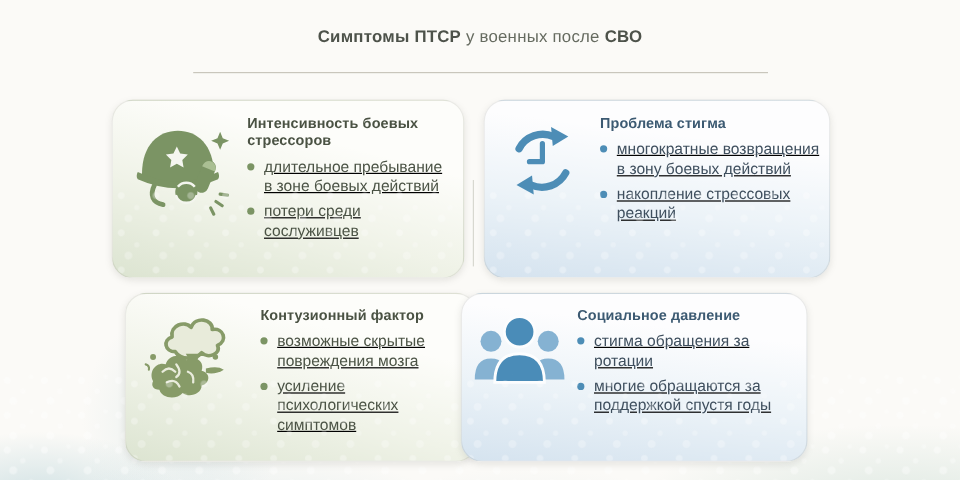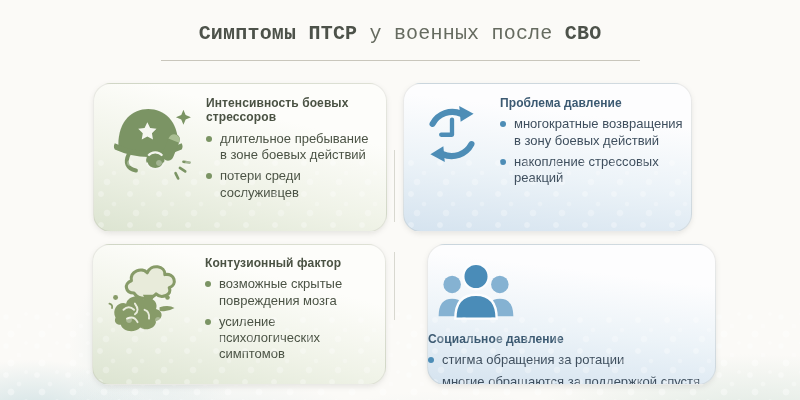--- a/index.html
+++ b/index.html
@@ -22,21 +22,21 @@
     background-image:
       radial-gradient(circle at 6px 7px,  rgba(255,255,255,.8) 2.4px, transparent 3.4px),
       radial-gradient(circle at 19px 16px,rgba(255,255,255,.6) 1.8px, transparent 2.8px),
       radial-gradient(circle at 11px 24px,rgba(255,255,255,.7) 2.8px, transparent 3.8px),
       radial-gradient(circle at 26px 4px, rgba(255,255,255,.5) 1.5px, transparent 2.4px);
     background-size:31px 29px;
   }
 
   
   .header { position:absolute; top:22px; left:0; width:100%; text-align:center; z-index:2; }
-  .title { font-size:20px; letter-spacing:.2px; color:#53584e;font-family:Liberation Mono, monospace; }
+  .title { font-size:14px; letter-spacing:.2px; color:#53584e; }
   .title .bold { font-weight:700; color:#4d524a; }
   .title .light { font-weight:400; color:#666b60; }
   .divider { position:absolute; top:60px; left:161px; width:479px; height:1px; background:#c9c6bc; z-index:2; }
 
   
   .vline { position:absolute; width:1px; background:#d8d8d0; z-index:1; }
   .vline.v1 { left:394px; top:150px; height:72px; }
   .vline.v2 { left:394px; top:252px; height:68px; }
 
   
@@ -53,37 +53,37 @@
       radial-gradient(circle at 7px 8px,  rgba(255,255,255,.9) 2.4px, transparent 3.4px),
       radial-gradient(circle at 20px 18px,rgba(255,255,255,.7) 1.8px, transparent 2.8px),
       radial-gradient(circle at 13px 27px,rgba(255,255,255,.8) 2.8px, transparent 3.8px);
     background-size:29px 31px;
   }
   .card.green { background:linear-gradient(195deg,#fdfdfa 28%,#f0f3e8 62%,#dce4d1 100%); }
   .card.blue  { background:linear-gradient(187deg,#fdfdfe 24%,#ecf3f8 60%,#d5e3ef 100%); }
 
   .card1 { left:93px;  top:83px;  width:294px; height:149px; }
   .card2 { left:403px; top:83px;  width:289px; height:149px; }
-  .card3 { left:92px;  top:244px; width:294px; height:141px; }
-  .card4 { left:427px; top:244px; width:289px; height:141px;flex-direction:column; }
+  .card3 { left:104px;  top:244px; width:294px; height:141px; }
+  .card4 { left:384px; top:244px; width:289px; height:141px; }
 
   .icon-box { flex:0 0 auto; display:flex; justify-content:center; align-items:flex-start; padding-top:10px; }
   .card1 .icon-box { width:112px; } .card1 .icon-box svg { width:88px; height:88px; }
   .card2 .icon-box { width:96px;  } .card2 .icon-box svg { width:72px; height:72px; margin-top:4px; }
   .card3 .icon-box { width:112px; } .card3 .icon-box svg { width:92px; height:88px; margin-top:2px; }
   .card4 .icon-box { width:96px;  } .card4 .icon-box svg { width:80px; height:62px; margin-top:4px; }
 
   .text-col { flex:1 1 auto; padding:12px 8px 8px 0; }
   .card3 .text-col, .card4 .text-col { padding-top:11px; }
 
   .card-title { font-weight:700; font-size:12px; line-height:1.2; margin-bottom:6px; letter-spacing:.1px; }
   .green .card-title { color:#4a5243; }
   .blue  .card-title { color:#3c5a72; }
 
-  .bullets { list-style:none; }
+  .bullets { list-style:none;text-decoration:underline; }
   .bullet { display:flex; align-items:flex-start; gap:8px; font-size:13px; line-height:1.25; margin-bottom:5px; }
   .green .bullet { color:#4b5345; }
   .blue  .bullet { color:#3f4f5e; }
   .dot { flex:0 0 auto; width:6px; height:6px; border-radius:50%; margin-top:5px; }
   .green .dot { background:#7b9464; }
   .blue  .dot { background:#4d8db6; }
 </style>
 </head>
 <body>
 
@@ -141,21 +141,21 @@
         <g fill="none" stroke="#4d8db6" stroke-width="8.5" stroke-linecap="round">
           <path d="M23 36 A31 31 0 0 1 63 22"></path>
           <path d="M77 64 A31 31 0 0 1 37 78"></path>
         </g>
         <path d="M60 11 L80 22 L62 33 Z" fill="#4d8db6"></path>
         <path d="M40 89 L20 78 L38 67 Z" fill="#4d8db6"></path>
         <path d="M50 30 L50 51 L35 51" stroke="#4d8db6" stroke-width="6" fill="none" stroke-linecap="round" stroke-linejoin="round"></path>
       </svg>
     </div>
     <div class="text-col">
-      <div class="card-title">Проблема давление</div>
+      <div class="card-title">Проблема стигма</div>
       <ul class="bullets">
         <li class="bullet">
             <span class="dot"></span>
             <span>многократные возвращения в&nbsp;зону боевых действий</span>
           </li>
         <li class="bullet">
             <span class="dot"></span>
             <span>накопление стрессовых реакций</span>
           </li>
       </ul>

